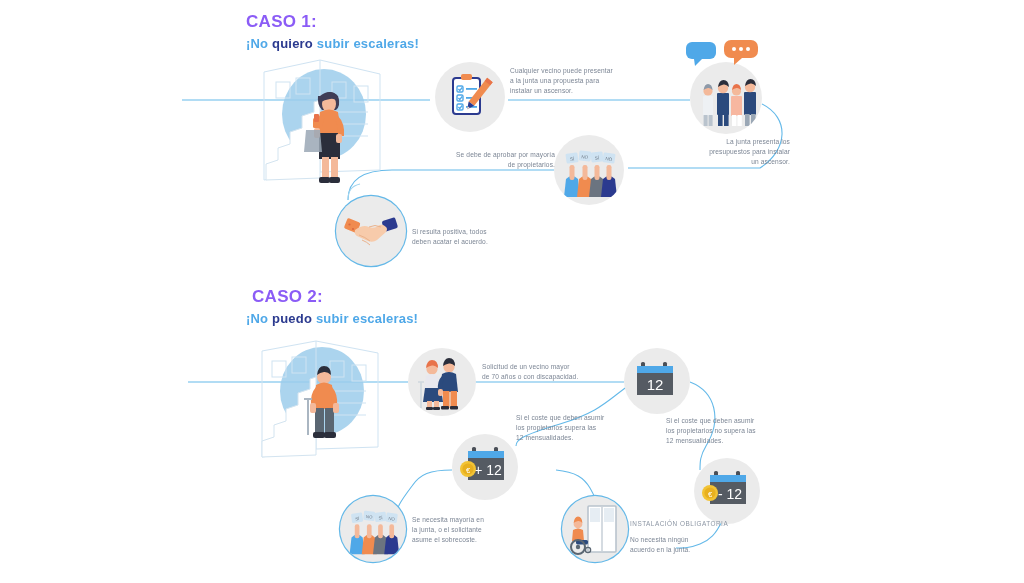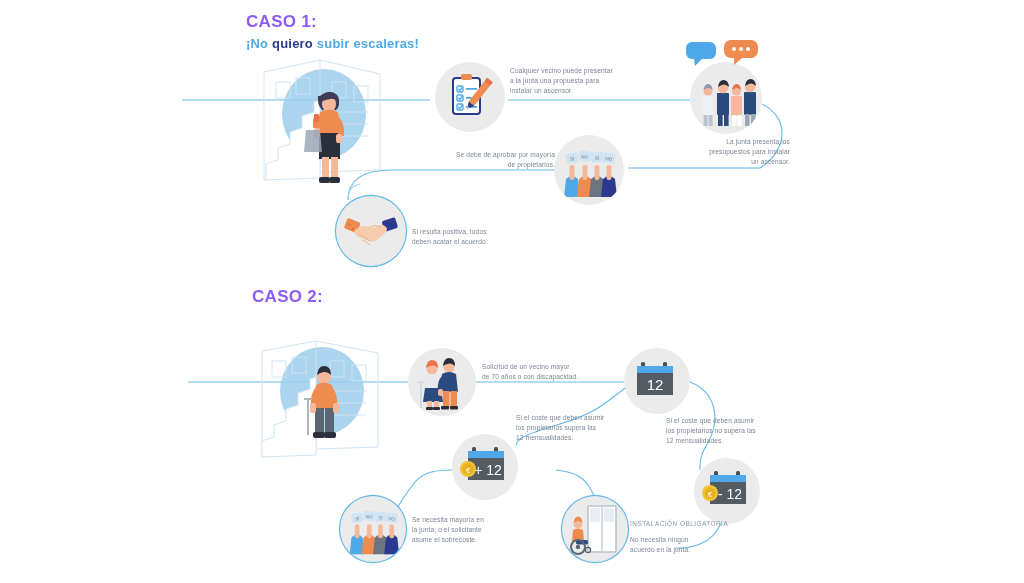--- a/index.html
+++ b/index.html
@@ -235,20 +235,23 @@
       <path d="M12 20 q8 -6 14 -3 q5 2 9 -1 q4 -3 8 1 q2 2 0 5 l-9 8 q-4 3 -9 1 l-11 -5 q-3 -2 -2 -6Z" fill="#f7cbab"></path>
       <path d="M16 25 q6 2 11 6" stroke="#eab28c" stroke-width="1" fill="none"></path>
       <path d="M19 30 q5 2 8 5" stroke="#eab28c" stroke-width="1" fill="none"></path>
       <path d="M26 17 q6 -3 12 0" stroke="#eab28c" stroke-width="1" fill="none"></path>
     </svg>
   </div>
   <div class="abs cap" style="left:412px;top:227px;width:125px;">Si resulta positiva, todos
 deben acatar el acuerdo.</div>
 
   <div class="abs case-title" style="left:252px;top:287px;">CASO 2:</div>
+  <div class="abs case-sub" style="left:246px;top:311px;">
+    <span>¡No</span><span class="dark"> puedo </span><span>subir escaleras!</span>
+  </div>
 
   <div class="scene" style="left:258px;top:333px;width:125px;height:130px;">
     <svg width="125" height="130" viewBox="0 0 125 130">
       <ellipse cx="64" cy="58" rx="42" ry="44" fill="#9ccdeb" opacity=".85"></ellipse>
       <g stroke="#cfe3f2" stroke-width="1" fill="none">
         <path d="M4 18 L58 8 L58 116 L4 124 Z"></path>
         <path d="M58 8 L120 20 L120 114 L58 116"></path>
         <rect x="14" y="28" width="14" height="16"></rect>
         <rect x="34" y="24" width="14" height="16"></rect>
         <rect x="72" y="28" width="14" height="16"></rect>

